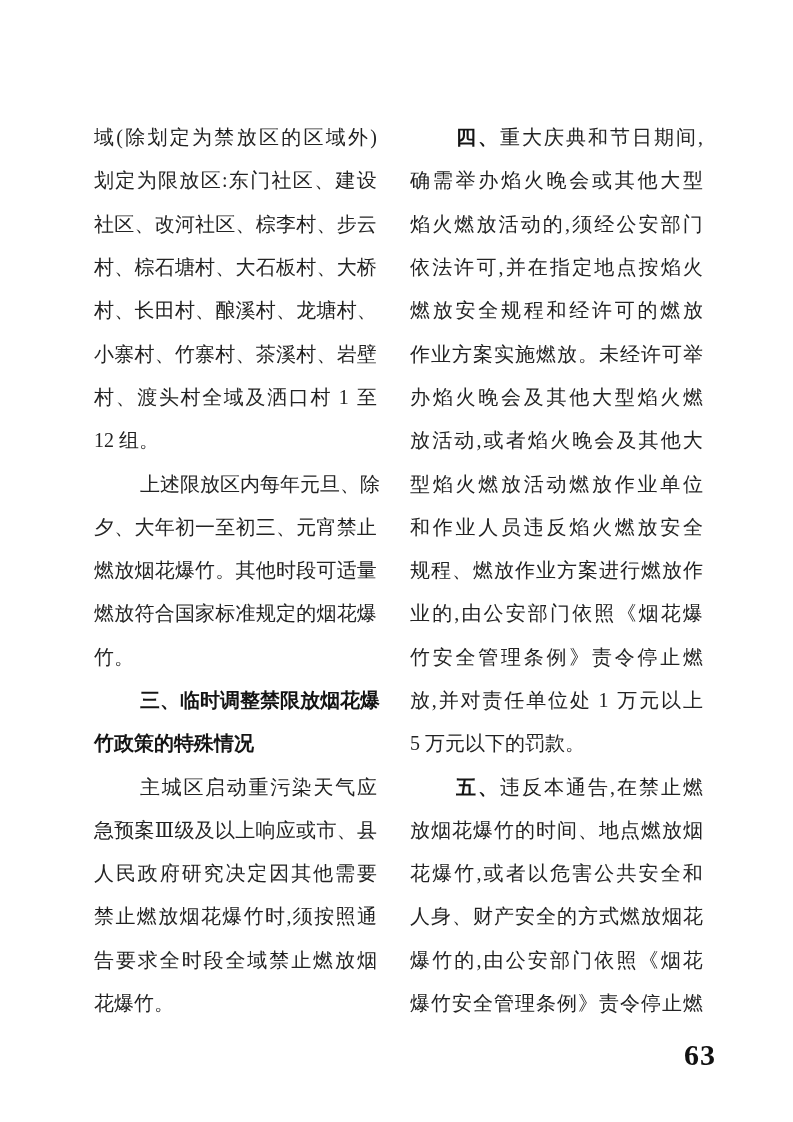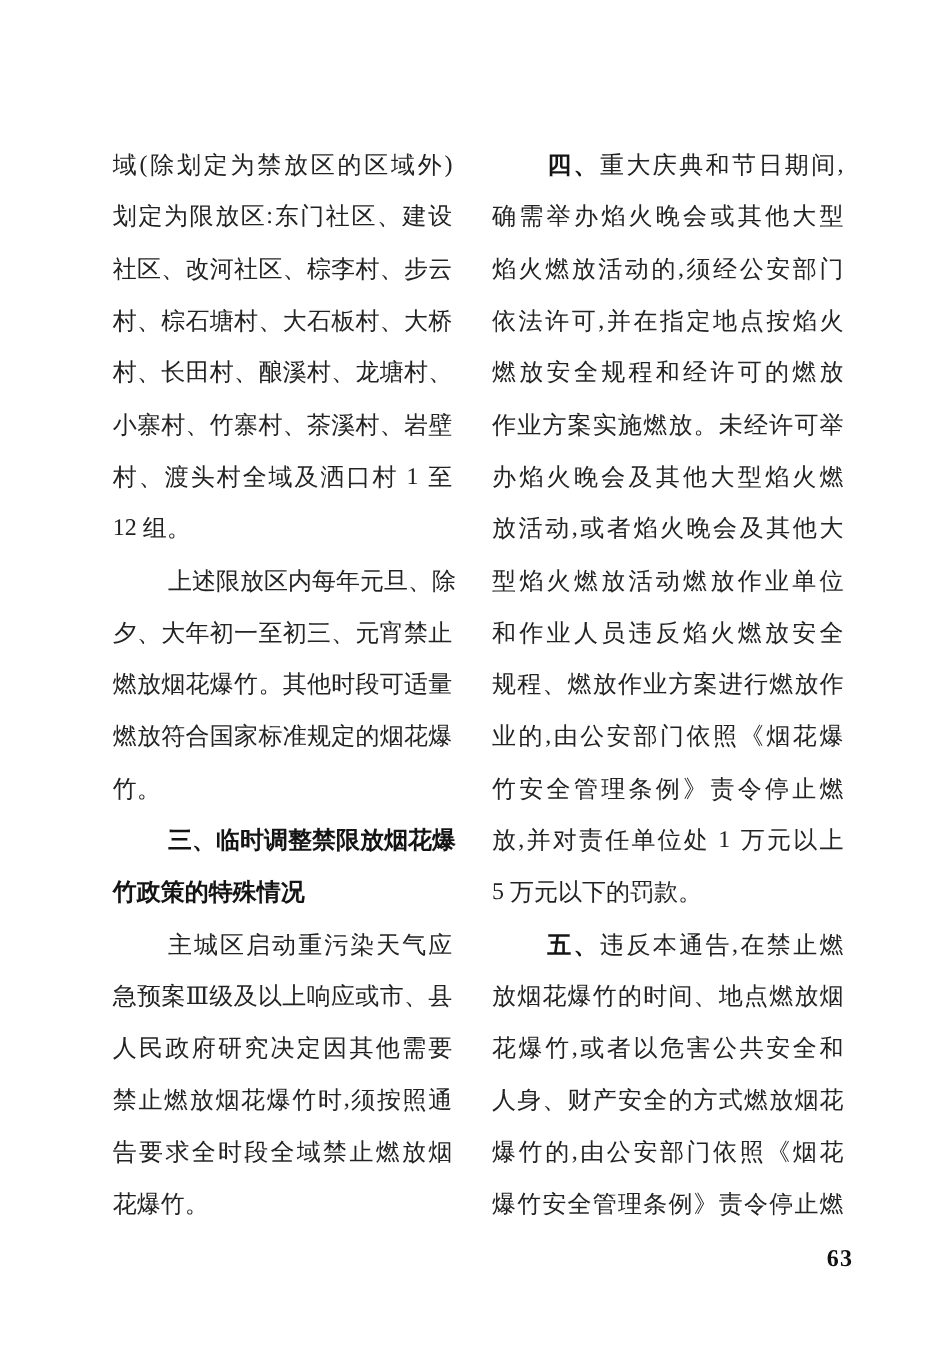--- a/index.html
+++ b/index.html
@@ -46,21 +46,21 @@
     font-family: "Liberation Sans", "DejaVu Sans", sans-serif;
     font-weight: bold;
     color: #141414;
   }
   .page-number {
     position: absolute;
     left: 678px;
     top: 1038px;
     width: 44px;
     text-align: center;
-    font-size: 20px;
+    font-size: 30px;
     font-weight: bold;
     font-family: "Liberation Serif", "DejaVu Serif", serif;
     color: #111111;
     letter-spacing: 1px;
   }
 </style>
 </head>
 <body>
 
 <div class="page">

